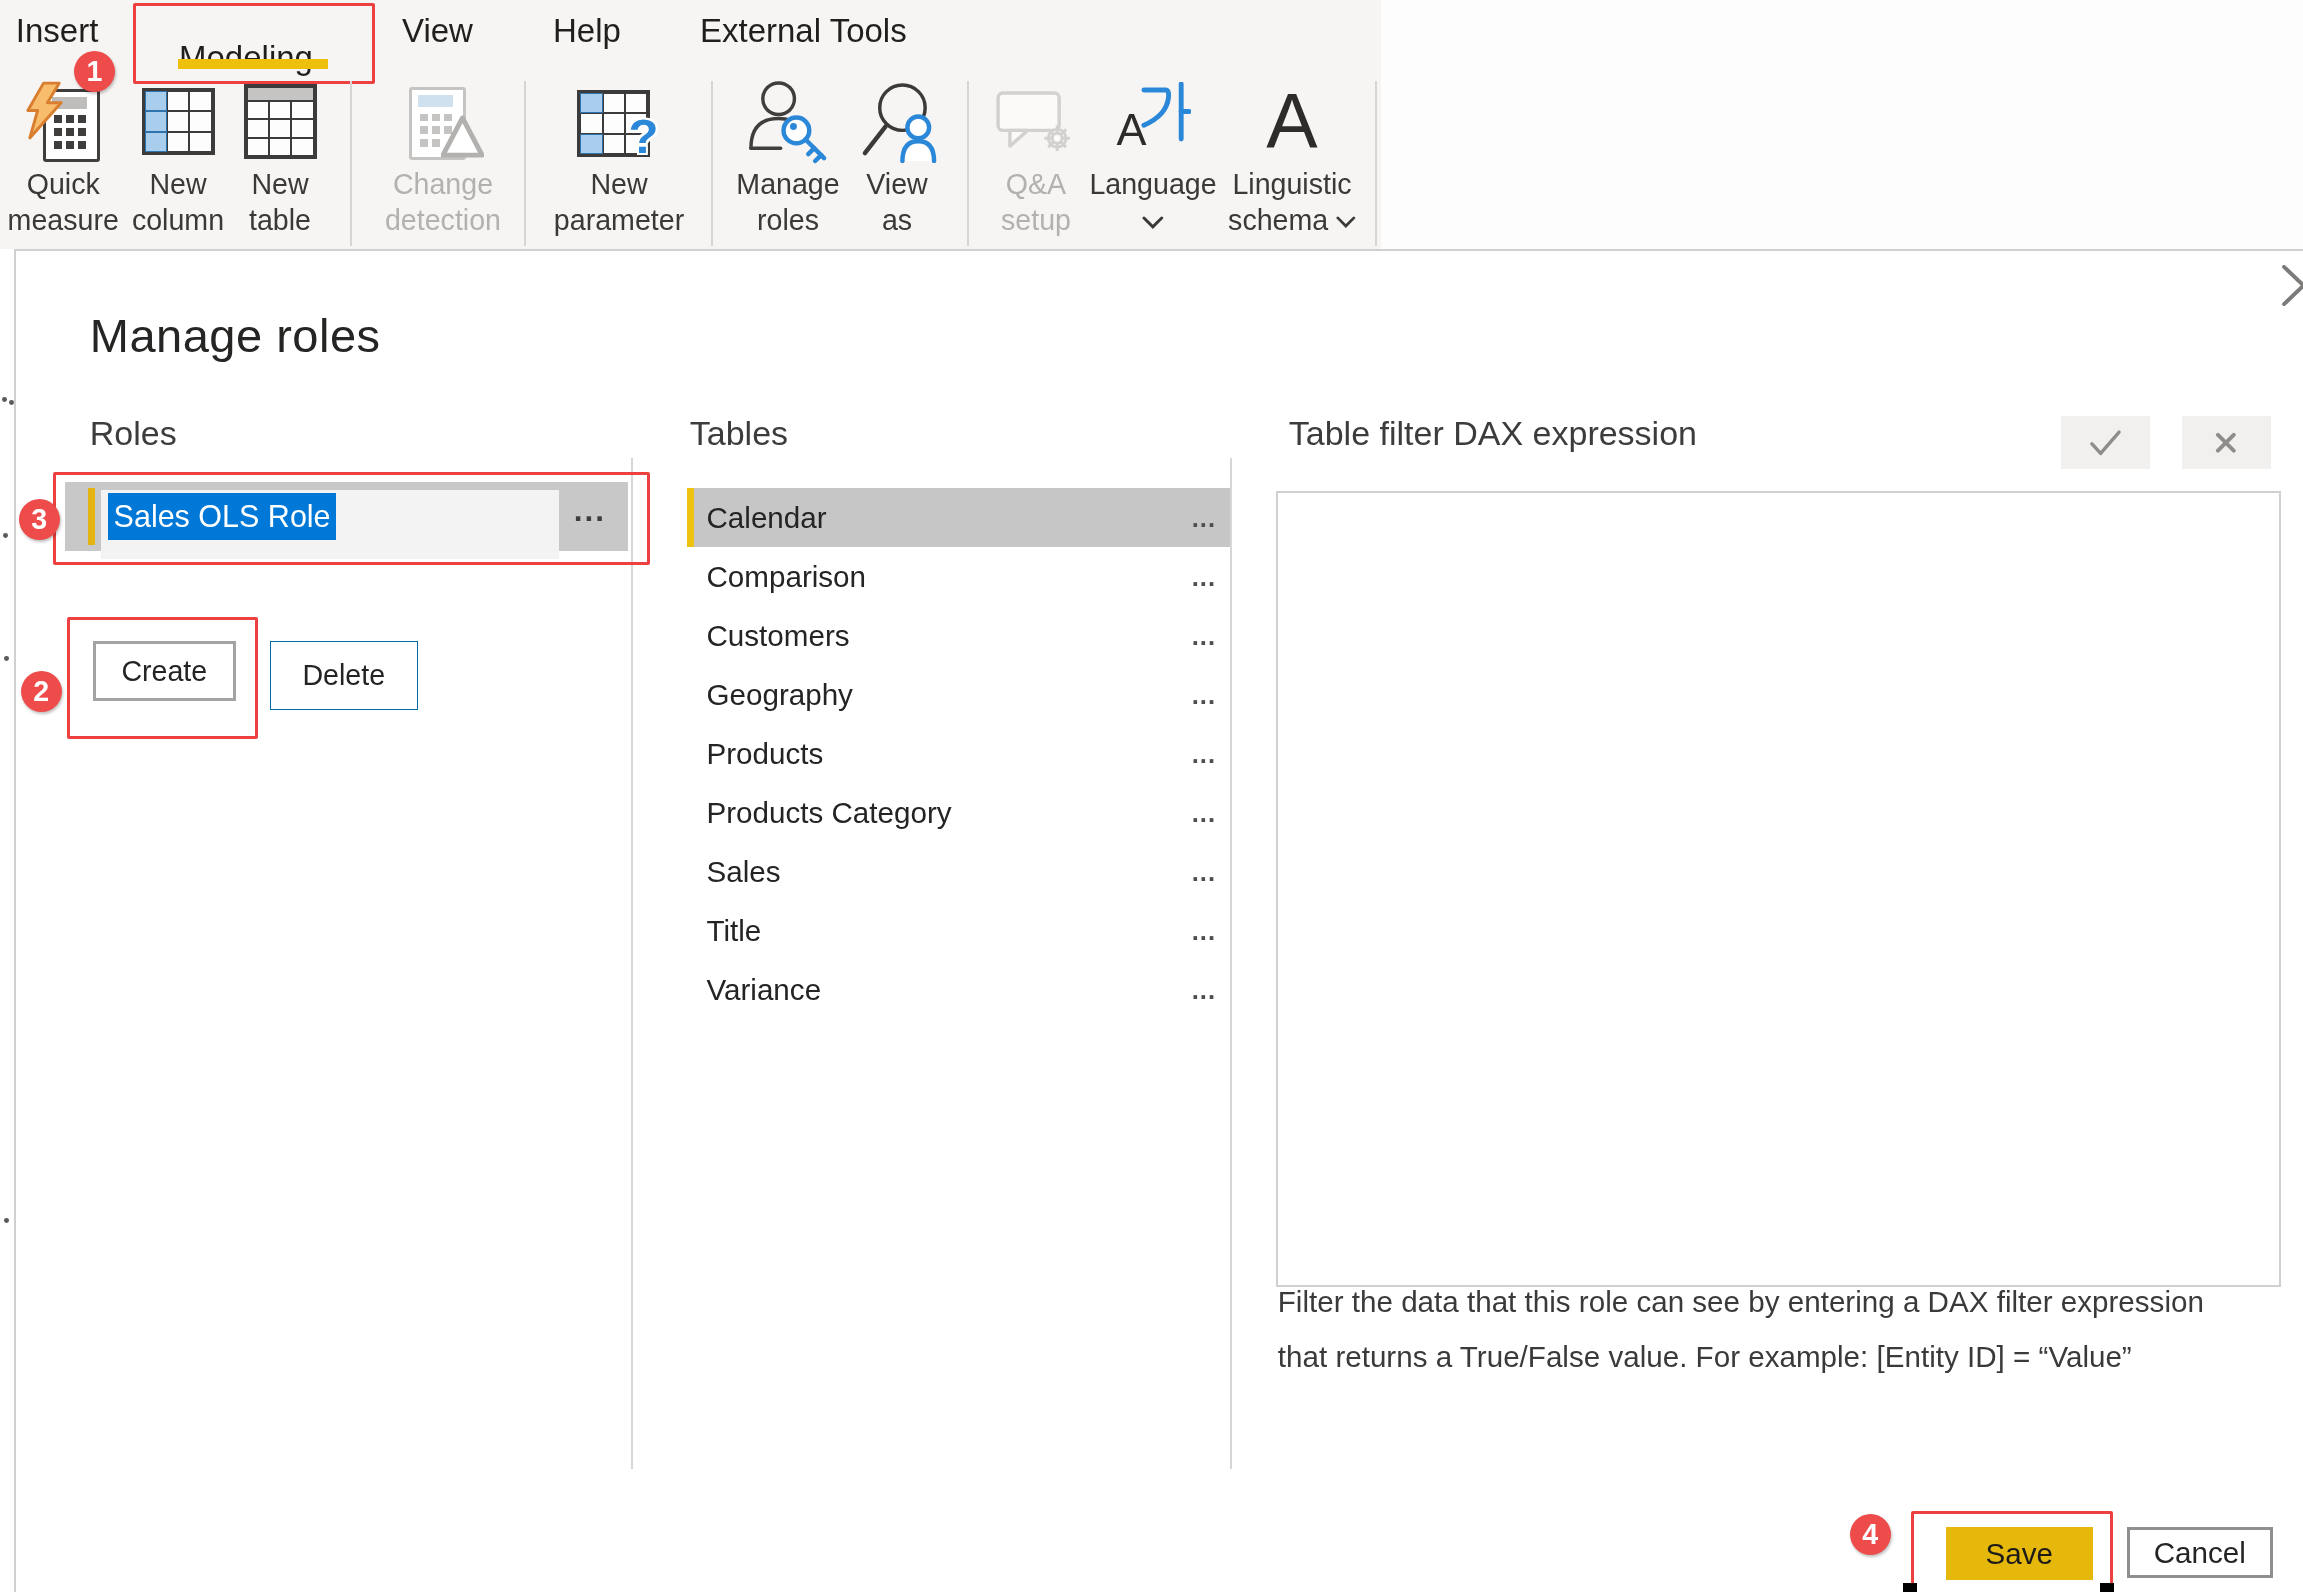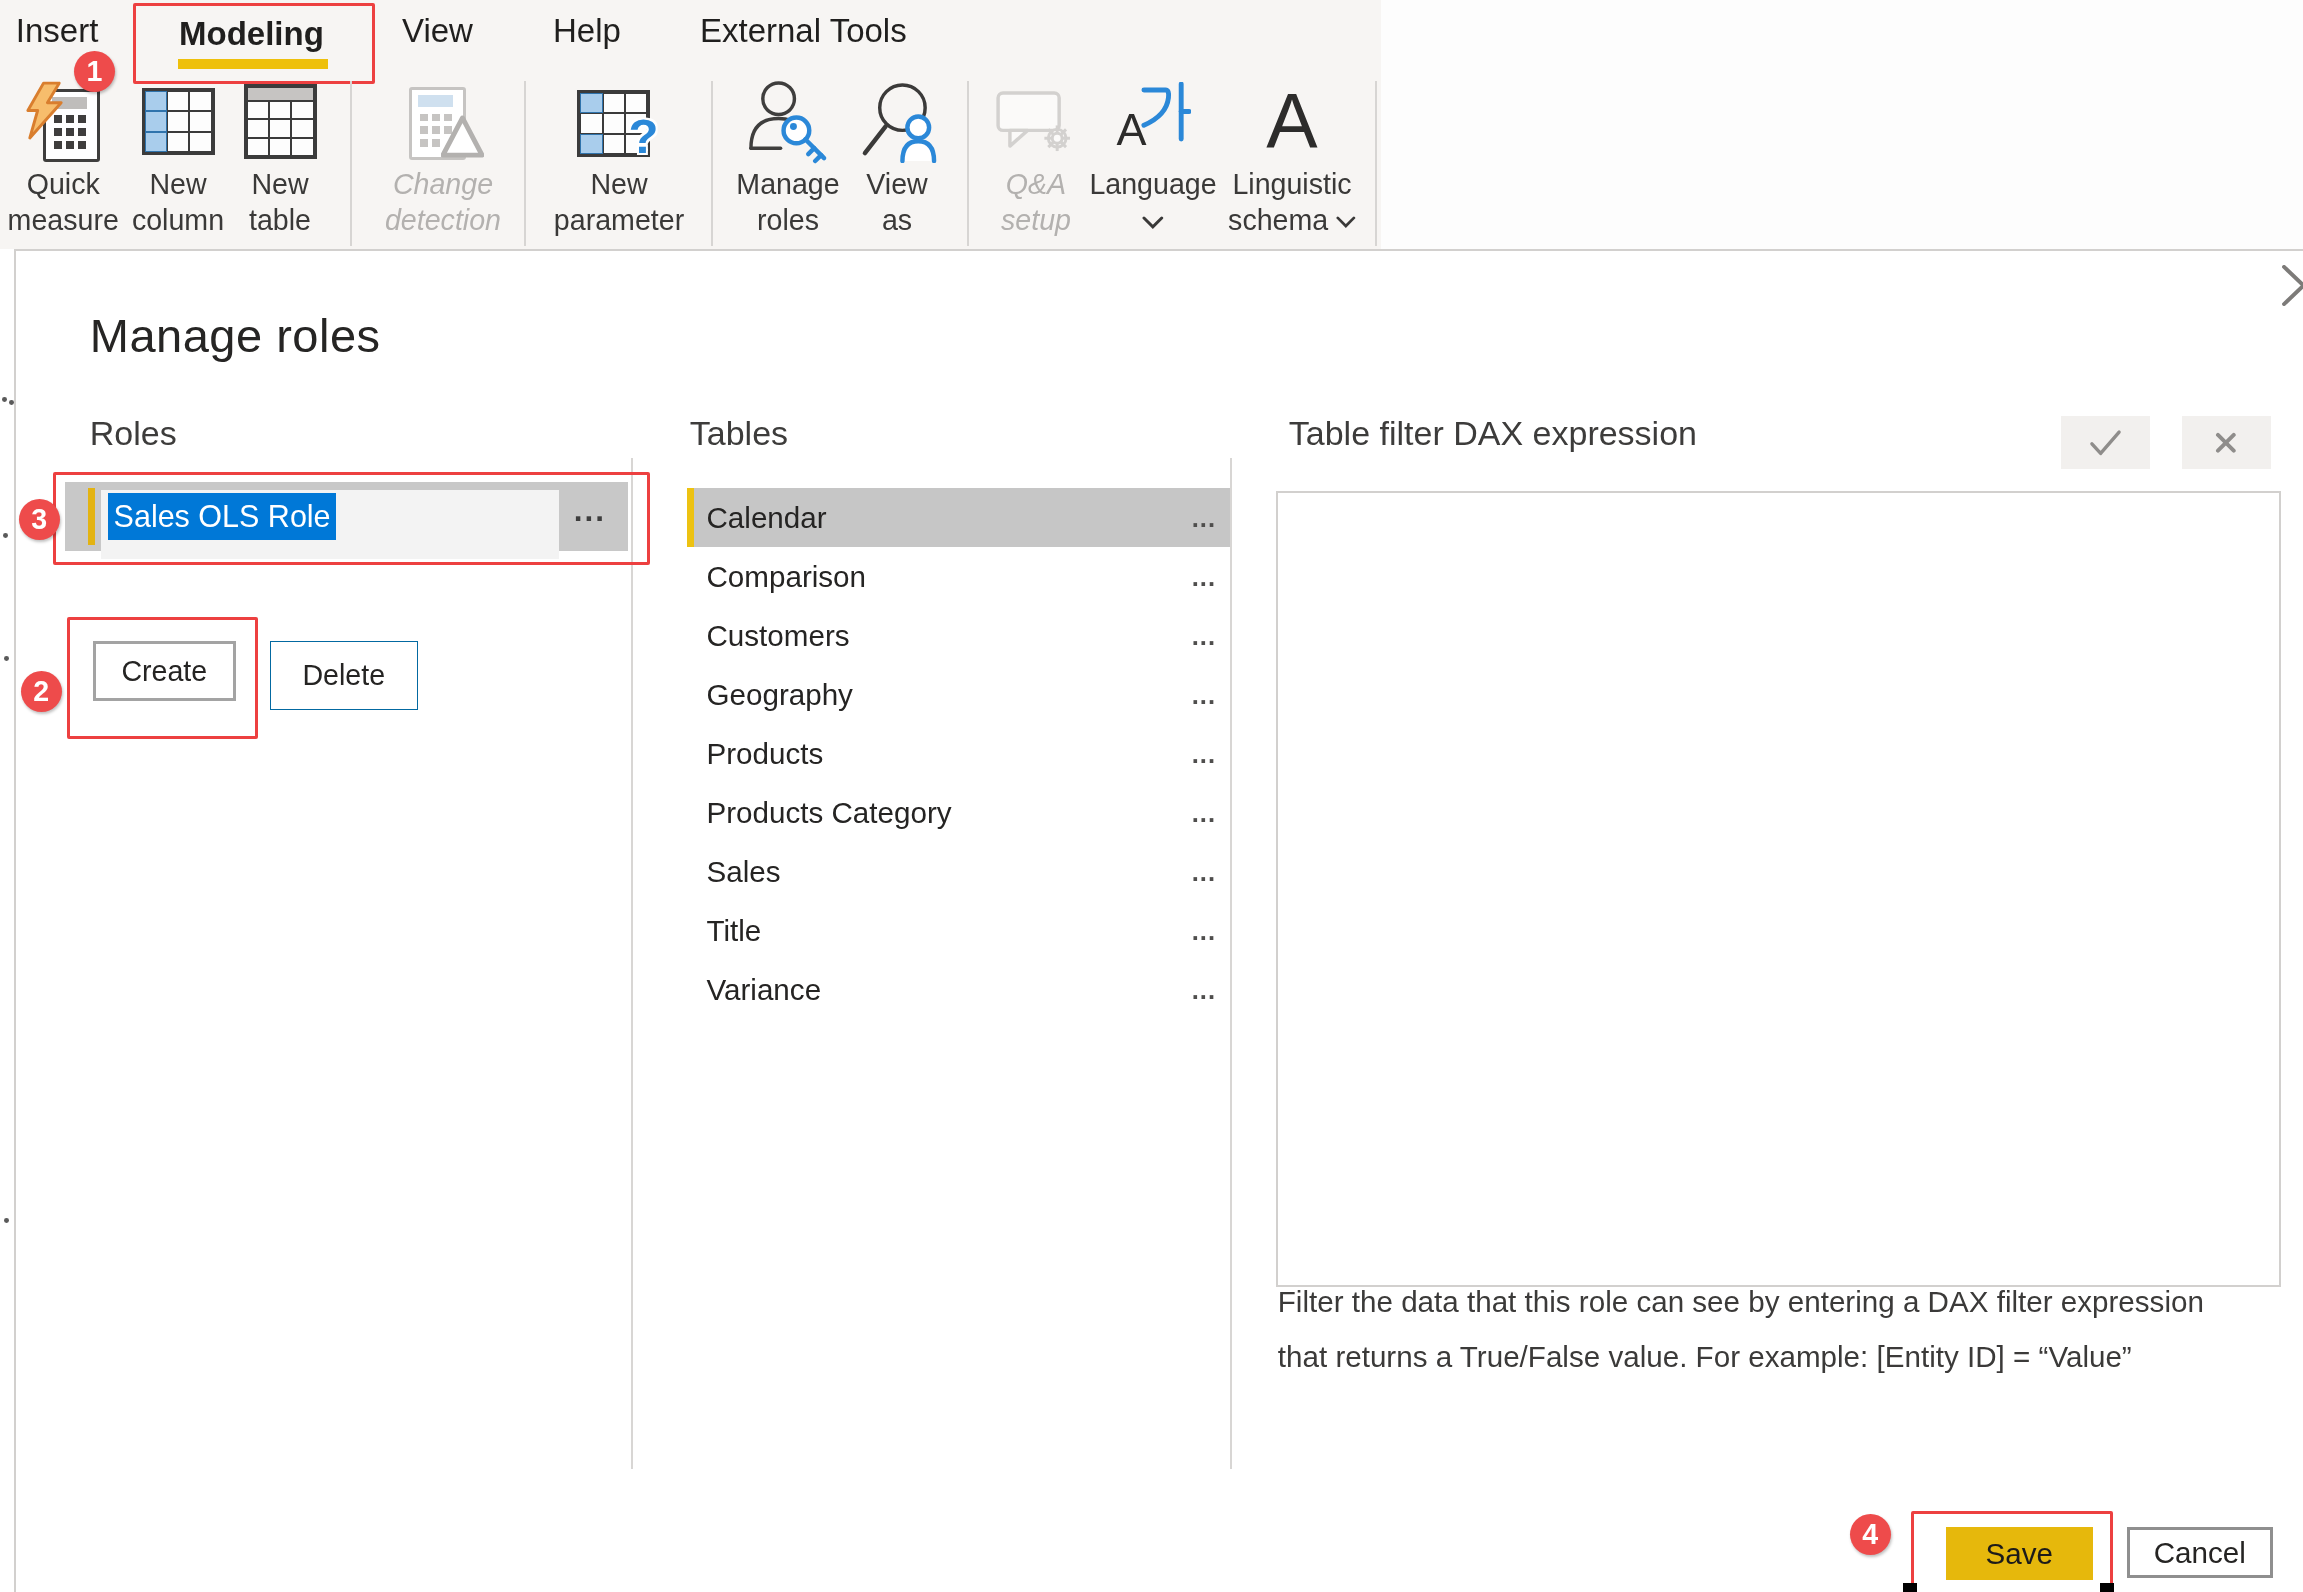--- a/index.html
+++ b/index.html
@@ -3,29 +3,29 @@
 <meta charset="utf-8">
 <style>
   html,body{margin:0;padding:0;background:#fff;}
   #screen{position:relative;width:2303px;height:1593px;overflow:hidden;
           font-family:"Liberation Sans",sans-serif;background:#ffffff;}
 
   
   .ribbon{position:absolute;left:0;top:0;width:2303px;height:249px;background:#f7f5f3;padding-left:16px;}
   .ribbon-white-end{position:absolute;left:1381px;top:0;width:922px;height:249px;background:#fdfdfd;}
   .tab{position:absolute;top:11.8px;font-size:33px;color:#201f1e;white-space:nowrap;}
-  .tab.bold{font-weight:bold;}
+  .tab.bold{font-weight:normal;margin-top:24px;}
   .modeling-box{position:absolute;left:133px;top:3px;width:236px;height:75px;
                 border:3.9px solid #ed4040;border-radius:2px;}
   .modeling-underline{position:absolute;left:42px;top:53px;width:150px;height:9.9px;background:#eec00b;}
   .vsep{position:absolute;top:81px;height:165px;width:2px;background:#d7d5d3;}
   .ribbon-group{position:absolute;top:77px;width:158px;display:flex;flex-direction:column;align-items:center;}
   .ribbon-group .icn{height:89px;display:flex;align-items:center;justify-content:center;}
   .ribbon-group .lbl{font-size:28.6px;line-height:36px;color:#3a3938;text-align:center;white-space:nowrap;}
-  .ribbon-group.disabled .lbl{color:#b3b1af;font-style:italic;}
+  .ribbon-group.disabled .lbl{color:#b3b1af;}
   .chev{display:inline-block;vertical-align:middle;}
 
   
   .tbl-icon{display:grid;grid-template-columns:repeat(3,1fr);grid-template-rows:repeat(3,1fr);
             width:67px;height:61px;border:3px solid #3b3b3b;background:#fff;}
   .tbl-icon div{border:1.5px solid #3b3b3b;background:#fdfdfd;}
   .tbl-icon div.blu{background:#a9cdec;border-color:#2f73ac;}
   .tbl-icon div.hdr{background:#c6c4c2;}
 
   .calc{position:relative;width:51px;height:67px;border:3px solid #3f3e3d;border-radius:3px;background:#fff;}

